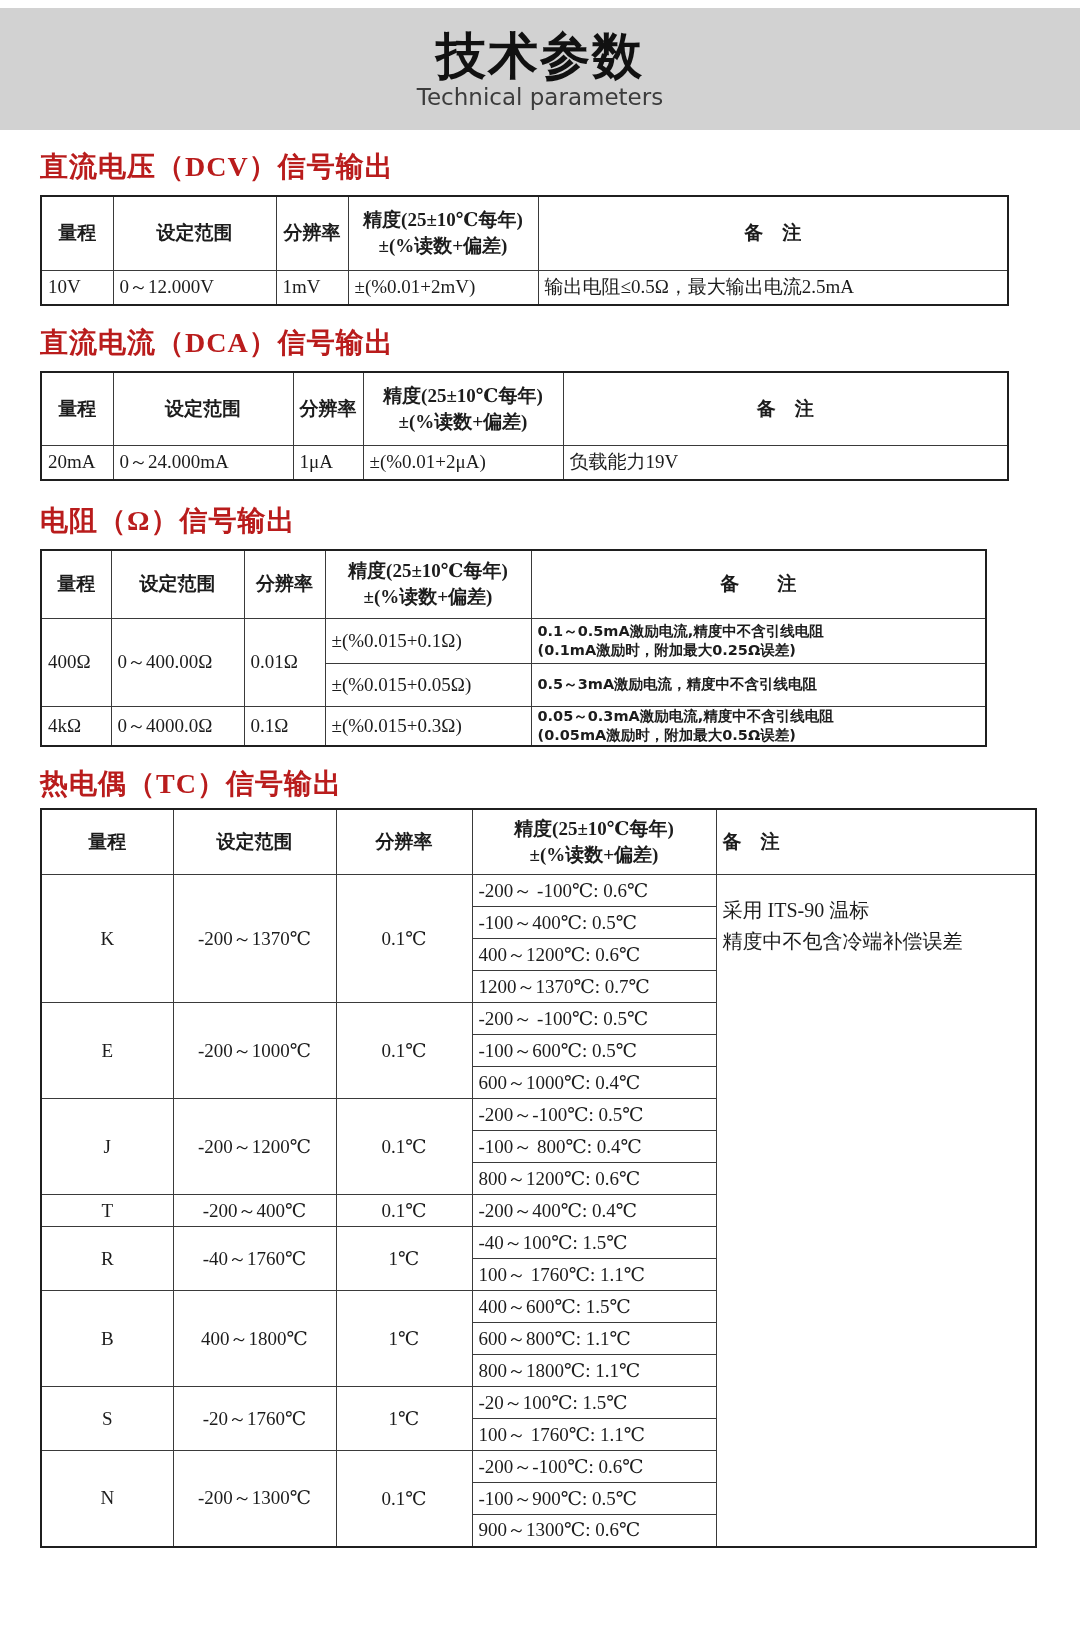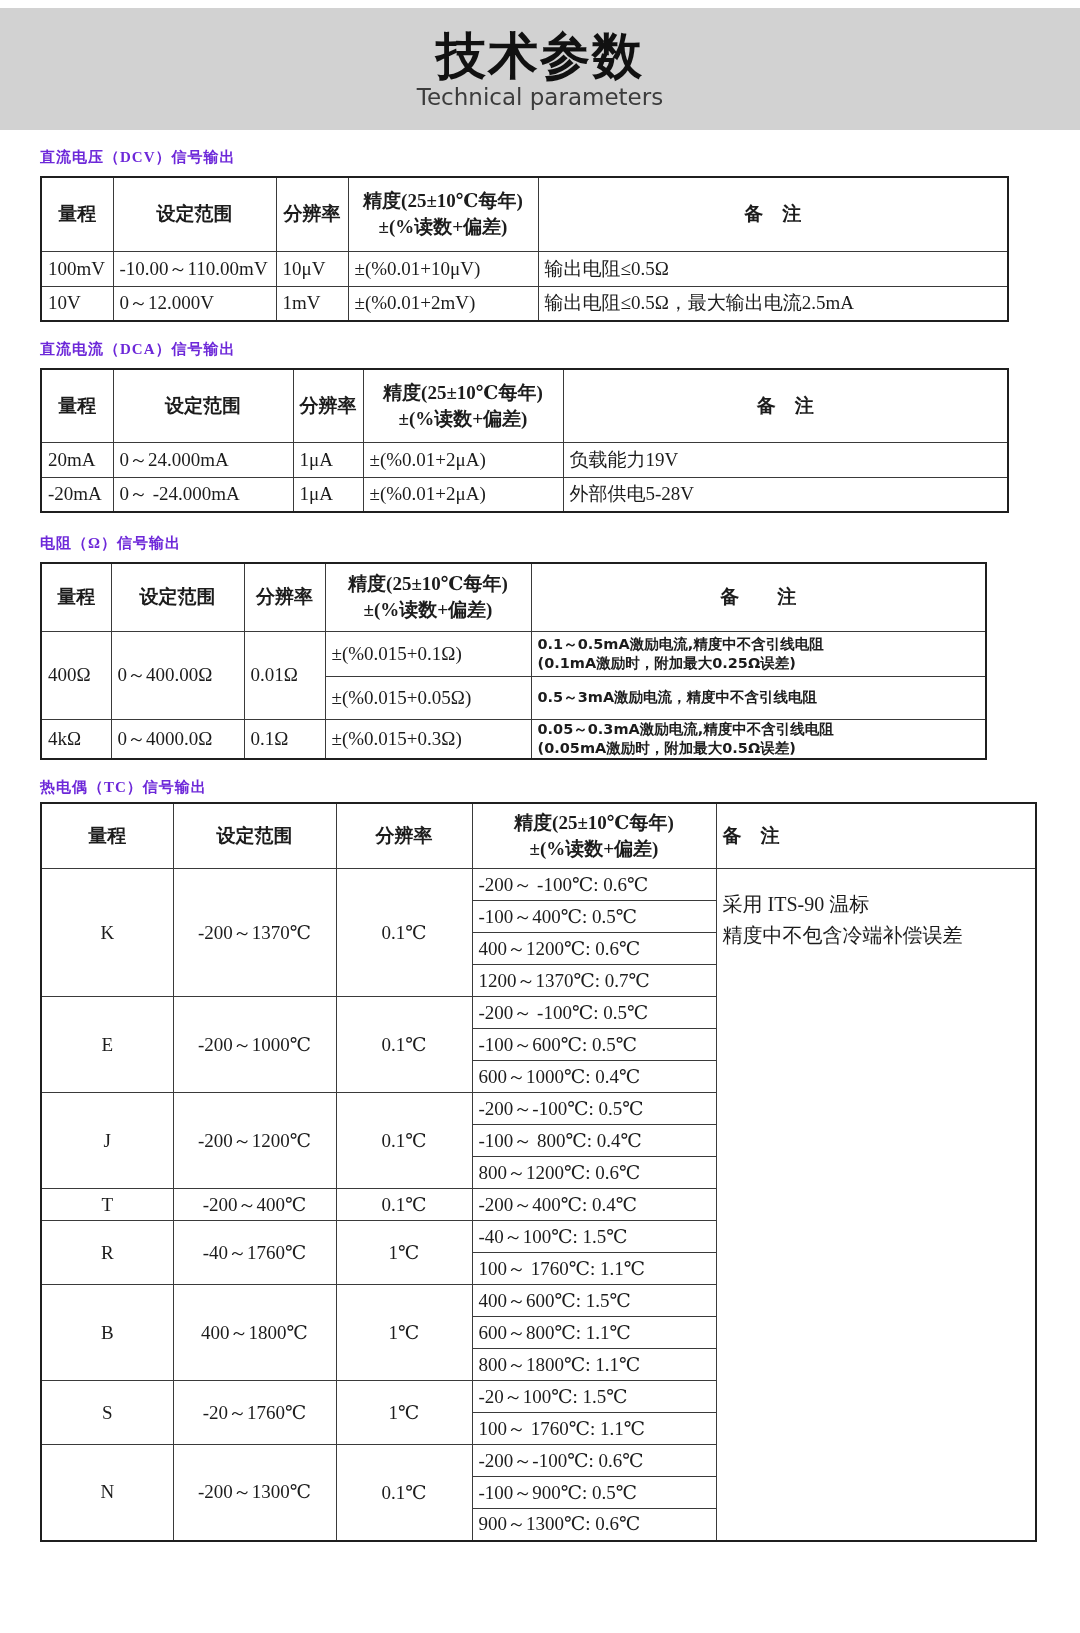--- a/index.html
+++ b/index.html
@@ -16,21 +16,21 @@
   .banner .title{
     font-family:"DejaVu Sans","Liberation Sans",sans-serif;
     font-weight:900;font-size:50px;line-height:54px;color:#111;letter-spacing:2px;
   }
   .banner .subtitle{
     font-family:"DejaVu Sans","Liberation Sans",sans-serif;
     font-size:23px;line-height:26px;color:#3c3c3c;margin-top:1px;
   }
   
   .sec-title{
-    margin:18px 0 9px 40px;font-size:15px;font-weight:bold;color:#6d28d9;
+    margin:18px 0 9px 40px;font-size:28px;font-weight:bold;color:#b91c1c;
     letter-spacing:1px;
   }
   
   table.doc{border-collapse:collapse;table-layout:fixed;margin-left:40px;border:2px solid #1f1f1f;}
   table.doc th,table.doc td{
     border:1px solid #3a3a3a;padding:0 6px;font-size:19px;font-weight:normal;
     overflow:hidden;white-space:nowrap;
   }
   table.doc th{text-align:center;font-weight:600;}
   th.acc-head{text-align:left;}
@@ -80,27 +80,20 @@
     <th>量程</th>
     <th>设定范围</th>
     <th>分辨率</th>
     <th class="acc-head">
       <span class="l1">精度(25±10℃每年)</span>
       <span class="l2">±(%读数+偏差)</span>
     </th>
     <th>备　注</th>
   </tr>
   <tr class="bd">
-    <td class="cl">100mV</td>
-    <td class="cl">-10.00～110.00mV</td>
-    <td class="cl">10μV</td>
-    <td class="cl">±(%0.01+10μV)</td>
-    <td class="cl bold">输出电阻≤0.5Ω</td>
-  </tr>
-  <tr class="bd">
     <td class="cl">10V</td>
     <td class="cl">0～12.000V</td>
     <td class="cl">1mV</td>
     <td class="cl">±(%0.01+2mV)</td>
     <td class="cl bold">输出电阻≤0.5Ω，最大输出电流2.5mA</td>
   </tr>
 </tbody>
   </table>
 
 <div class="sec-title" style="">直流电流（DCA）信号输出</div>
@@ -123,27 +116,20 @@
     </th>
     <th>备　注</th>
   </tr>
   <tr class="bd">
     <td class="cl">20mA</td>
     <td class="cl">0～24.000mA</td>
     <td class="cl">1μA</td>
     <td class="cl">±(%0.01+2μA)</td>
     <td class="cl bold">负载能力19V</td>
   </tr>
-  <tr class="bd">
-    <td class="cl">-20mA</td>
-    <td class="cl">0～ -24.000mA</td>
-    <td class="cl">1μA</td>
-    <td class="cl">±(%0.01+2μA)</td>
-    <td class="cl bold">外部供电5-28V</td>
-  </tr>
 </tbody>
   </table>
 
 <div class="sec-title" style="margin-top:21px;">电阻（Ω）信号输出</div>
 <table class="doc res" style="width:945px;">
   <colgroup>
       <col style="width:70px">
       <col style="width:133px">
       <col style="width:81px">
       <col style="width:206px">

